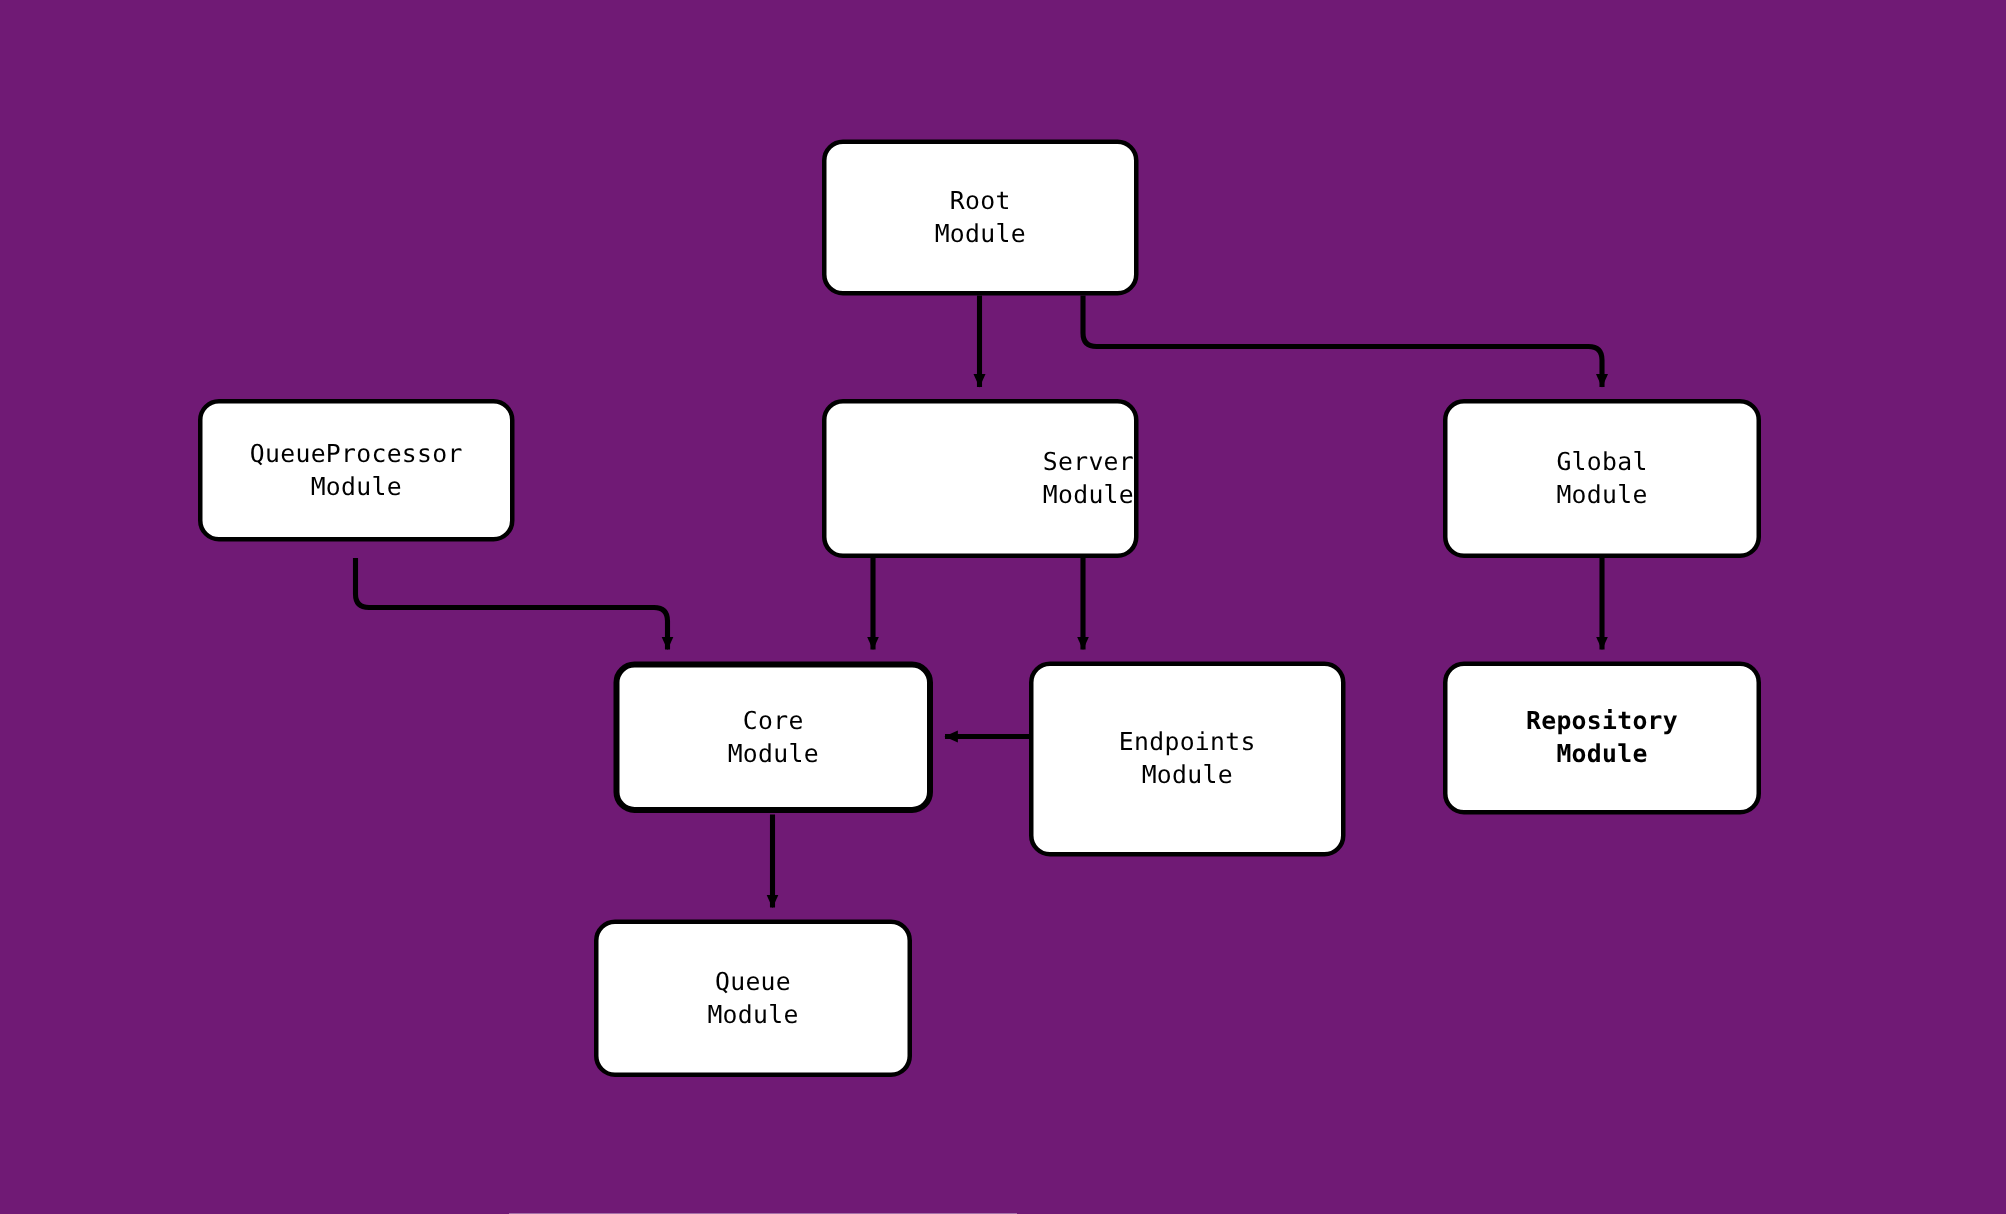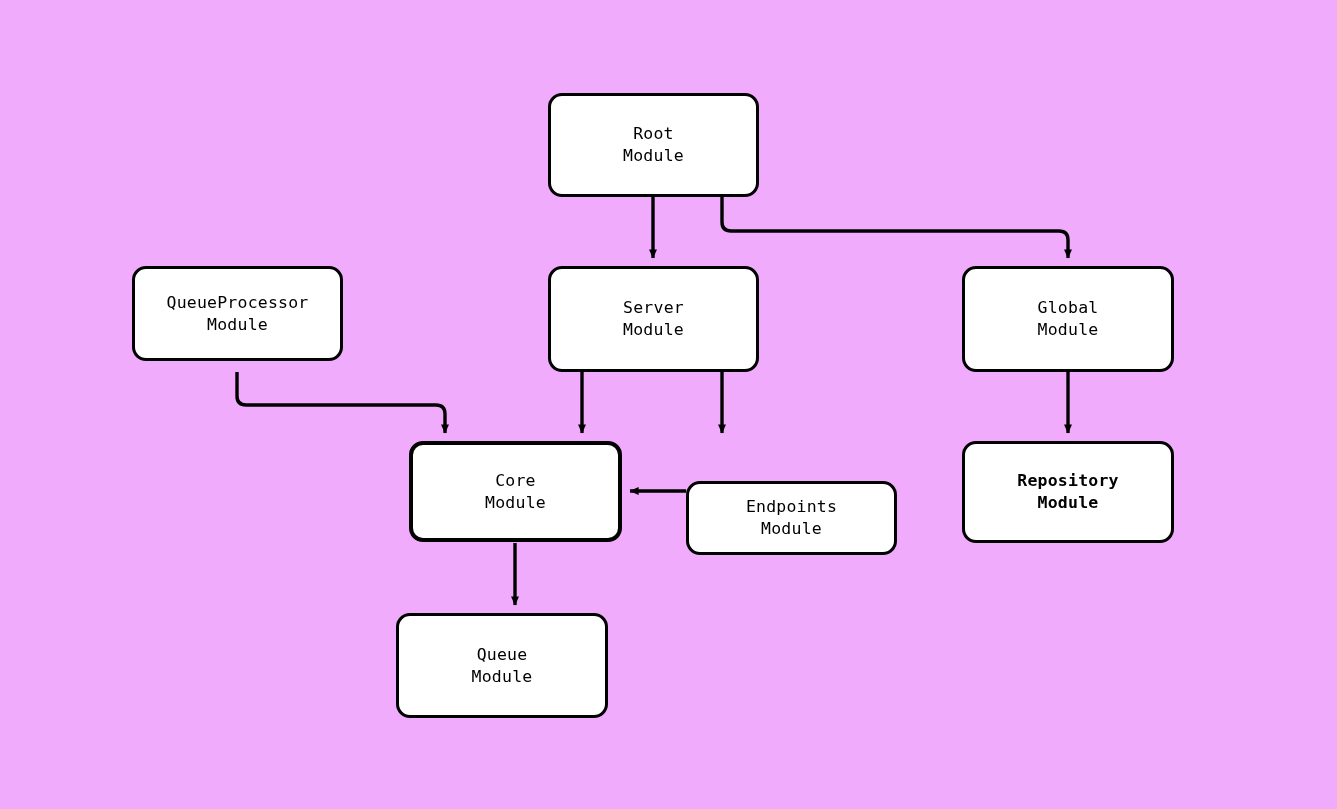--- a/index.html
+++ b/index.html
@@ -11,21 +11,21 @@
   body {
     width: 1337px;
     height: 809px;
     font-family: "DejaVu Sans Mono", "Liberation Mono", monospace;
     overflow: hidden;
   }
   #diagram-root {
     position: relative;
     width: 1337px;
     height: 809px;
-    background: #f0abfc;
+    background: #701a75;
   }
   #edge-layer {
     position: absolute;
     left: 0;
     top: 0;
     width: 1337px;
     height: 809px;
     pointer-events: none;
   }
   .node {
@@ -80,36 +80,36 @@
   <div class="node" style="left: 548px; top: 93px; width: 211px; height: 104px;">
     <span class="node-label">Root
 Module</span>
   </div>
 
   <div class="node" style="left: 132px; top: 266px; width: 211px; height: 95px;">
     <span class="node-label">QueueProcessor
 Module</span>
   </div>
 
-  <div class="node" style="left: 548px; top: 266px; width: 211px; height: 106px;">
+  <div class="node" style="left: 548px; top: 266px; width: 211px; height: 106px; justify-content: flex-end;">
     <span class="node-label">Server
 Module</span>
   </div>
 
   <div class="node" style="left: 962px; top: 266px; width: 212px; height: 106px;">
     <span class="node-label">Global
 Module</span>
   </div>
 
   <div class="node emphasis" style="left: 409px; top: 441px; width: 213px; height: 101px;">
     <span class="node-label">Core
 Module</span>
   </div>
 
-  <div class="node" style="left: 686px; top: 441px; width: 211px; height: 74px; margin-top: 40px;">
+  <div class="node" style="left: 686px; top: 441px; width: 211px; height: 130px;">
     <span class="node-label">Endpoints
 Module</span>
   </div>
 
   <div class="node" style="left: 962px; top: 441px; width: 212px; height: 102px; font-weight: bold;">
     <span class="node-label">Repository
 Module</span>
   </div>
 
   <div class="node" style="left: 396px; top: 613px; width: 212px; height: 105px;">

